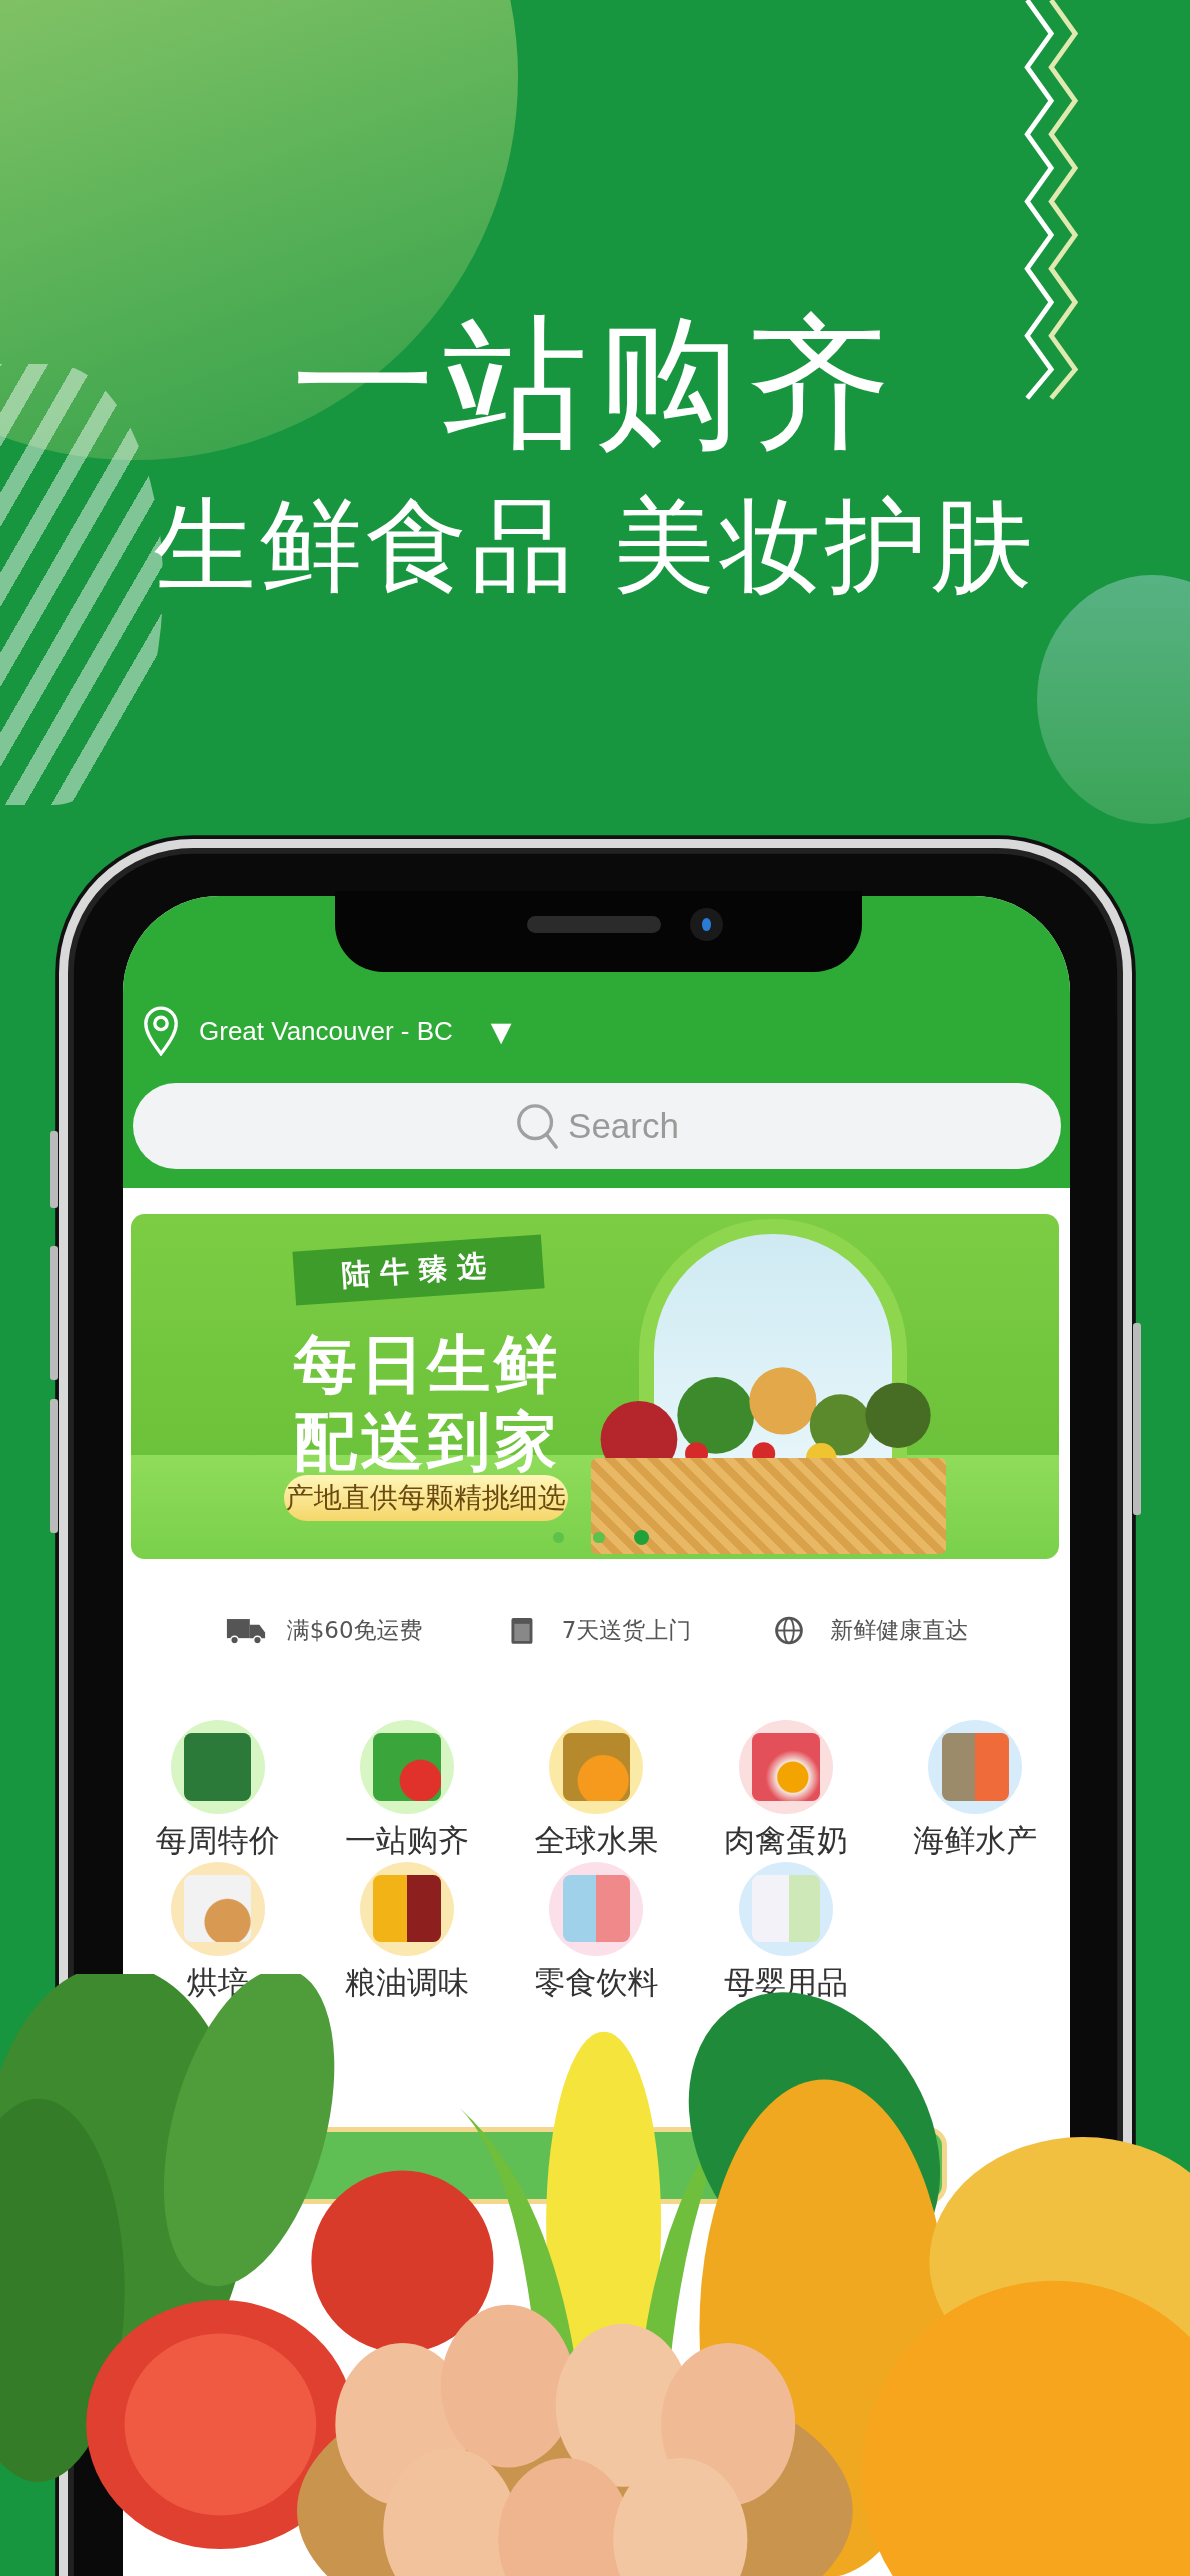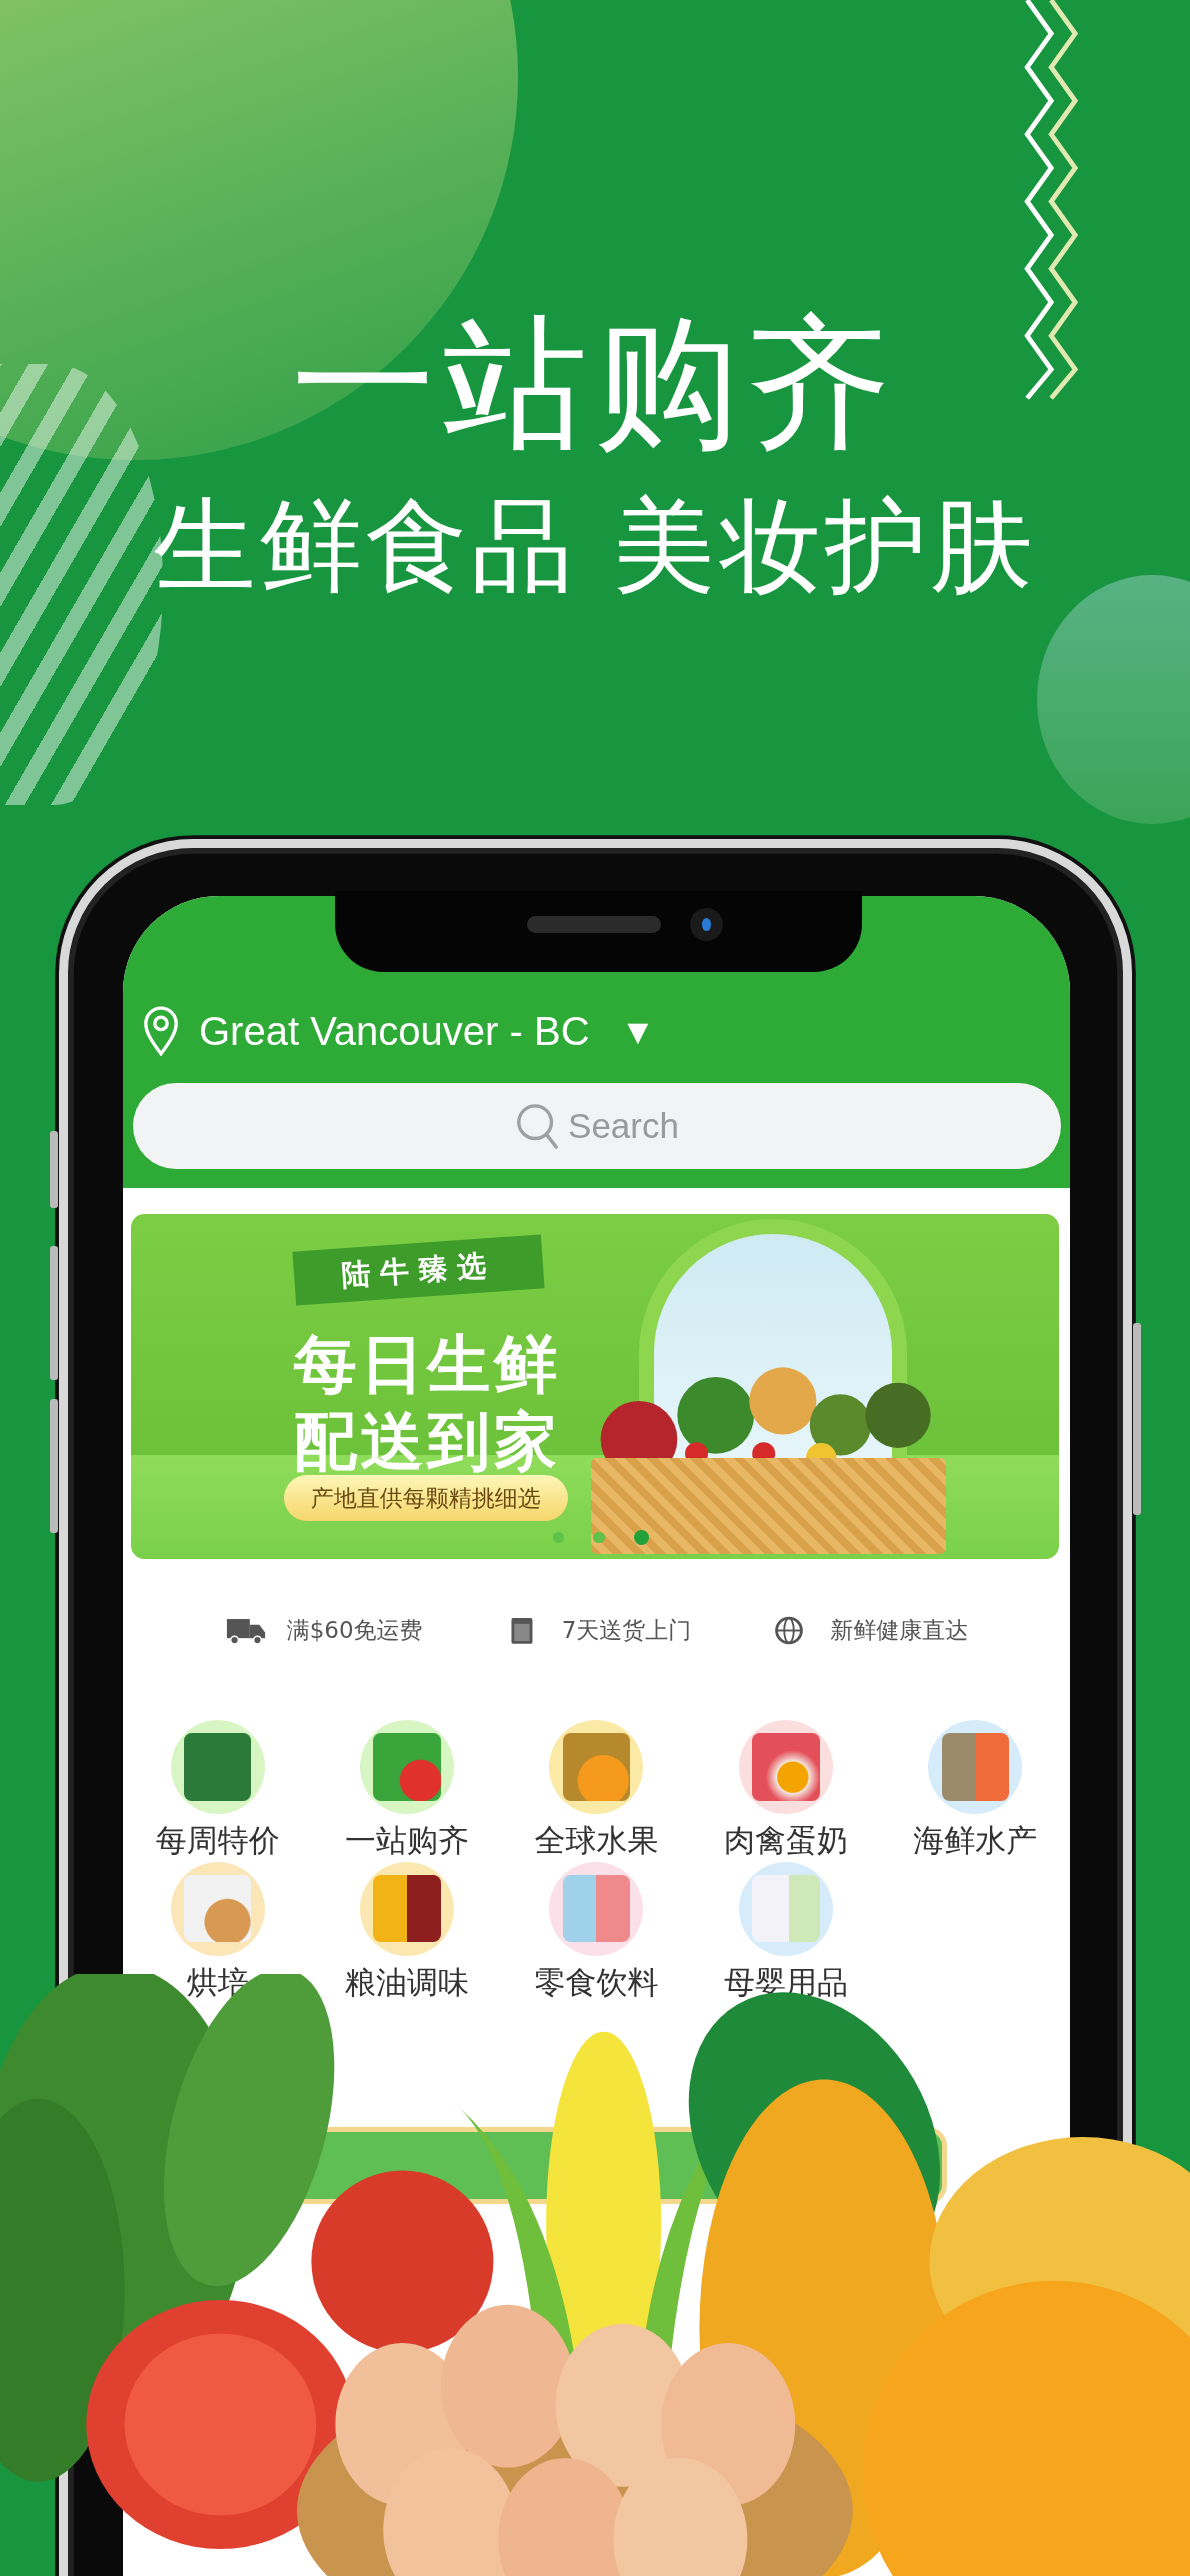--- a/index.html
+++ b/index.html
@@ -25,34 +25,34 @@
   .side-btn { position: absolute; width: 7.7px; background: #bbb; border-radius: 2.9px; }
   .screen { position: absolute; left: 123px; top: 896px; width: 947px; height: 1725px; border-radius: 96px 96px 0 0; overflow: hidden; background: #fff; }
   .notch { position: absolute; left: 335px; top: 891px; width: 527px; height: 81px; background: #050505; border-radius: 0 0 48px 48px; z-index: 5; }
   .speaker { position: absolute; left: 192px; top: 25px; width: 134px; height: 17px; border-radius: 8.6px; background: #2b2b2b; }
   .camera { position: absolute; left: 355px; top: 17px; width: 33px; height: 33px; border-radius: 50%; background: #1a1a1a; }
   .camera::after { content: ""; position: absolute; left: 11.5px; top: 9.6px; width: 9.6px; height: 13.4px; border-radius: 50%; background: #2a7bd6; }
 
   .app-header { position: absolute; left: 0; top: 0; width: 100%; height: 292px; background: #2eab36; }
   .location { position: absolute; left: 19px; top: 110px; display: flex; align-items: center; color: #fff; }
   .location .pin { width: 38px; height: 50px; margin-right: 19px; }
-  .location .loc-text { font-family: "Liberation Sans", sans-serif; font-size: 40px; }
+  .location .loc-text { font-family: "Liberation Sans", sans-serif; font-size: 26px; }
   .location .caret { margin-left: 38px; font-size: 27px; }
   .search { position: absolute; left: 9.6px; top: 187px; width: 928px; height: 86px; border-radius: 43px; background: #f2f3f4;
     display: flex; align-items: center; justify-content: center; color: #9a9a9a; }
   .search .mag { width: 48px; height: 50px; margin-right: 5.8px; }
   .search span { font-family: "Liberation Sans", sans-serif; font-size: 35px; }
 
   .banner { position: absolute; left: 7.7px; top: 318px; width: 928px; height: 345px; border-radius: 13.4px; overflow: hidden;
     background: linear-gradient(180deg, #7ccd44 0%, #6cc23a 70%, #8fdc5a 70%, #7ad04a 100%); }
   .banner .ribbon { position: absolute; left: 163px; top: 29px; width: 249px; height: 54px; background: #3e9c2a; color: #fff; font-size: 29px;
     font-weight: bold; text-align: center; line-height: 54px; transform: rotate(-4deg); letter-spacing: 9.6px; }
   .banner .b-title { position: absolute; left: 163px; top: 96px; color: #fff; font-size: 63px; line-height: 77px; font-weight: bold; letter-spacing: 3.8px; margin-top: 16px; }
   .banner .b-pill { position: absolute; left: 153px; top: 261px; width: 284px; height: 46px; border-radius: 23px; background: linear-gradient(180deg,#fff6b8,#f5d66a);
-    color: #6b4a12; font-size: 23px; text-align: center; line-height: 46px; }
+    color: #6b4a12; font-size: 28px; text-align: center; line-height: 46px; }
   .banner .arch { position: absolute; left: 508px; top: 4.8px; width: 268px; height: 288px; border-radius: 134px 134px 0 0; border: 15.3px solid #8fd64f; background: linear-gradient(#cfeaf3,#e9f7fb); }
   .banner .basket { position: absolute; left: 460px; top: 244px; width: 355px; height: 96px; background: repeating-linear-gradient(45deg,#d8a14a 0 7.7px,#e8b864 7.7px 15.3px); border-radius: 5.8px; }
   .banner .produce { position: absolute; left: 460px; top: 134px; width: 355px; height: 125px; }
   .banner .dots { position: absolute; left: 422px; top: 316px; display: flex; gap: 29px; align-items: center; }
   .banner .dot { width: 11.5px; height: 11.5px; border-radius: 50%; background: #5dc24a; }
   .banner .dot.active { width: 15.3px; height: 15.3px; background: #21a13a; }
 
   .features { position: absolute; left: 0; top: 719px; width: 100%; display: flex; justify-content: center; gap: 77px; color: #555; font-size: 23px; }
   .feature { display: flex; align-items: center; gap: 20px; }
   .feature svg { width: 42px; height: 31px; }

